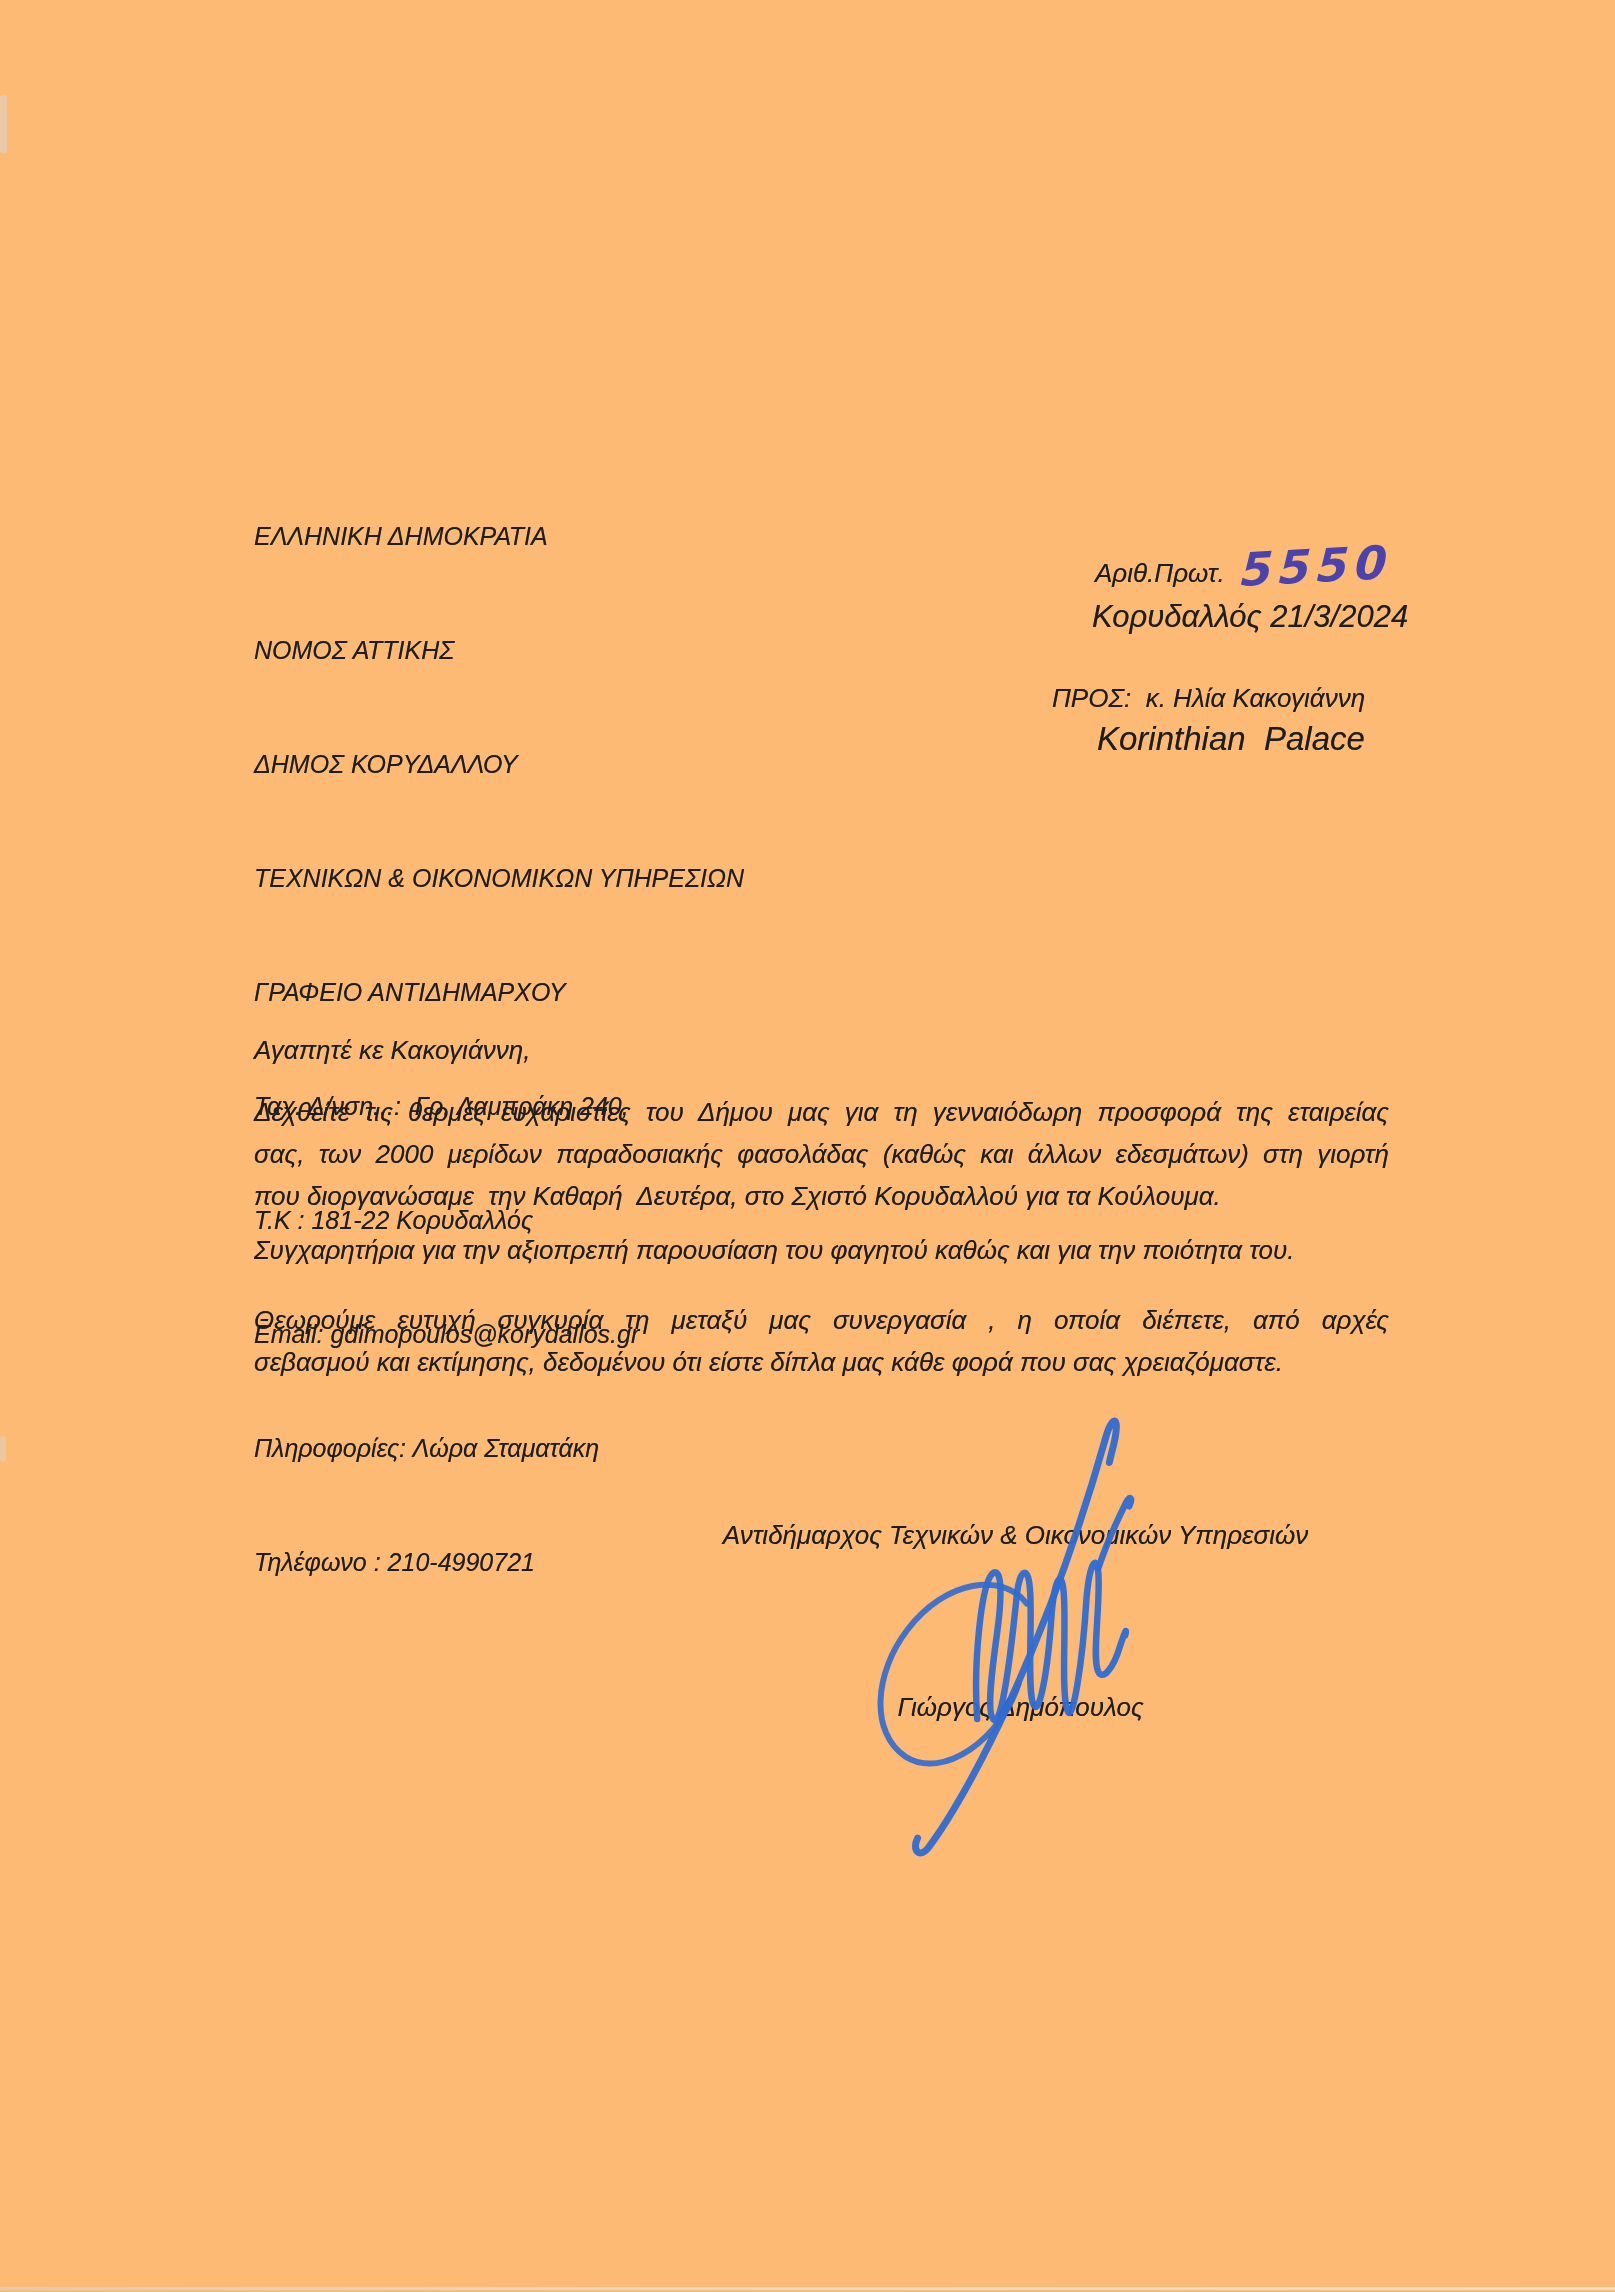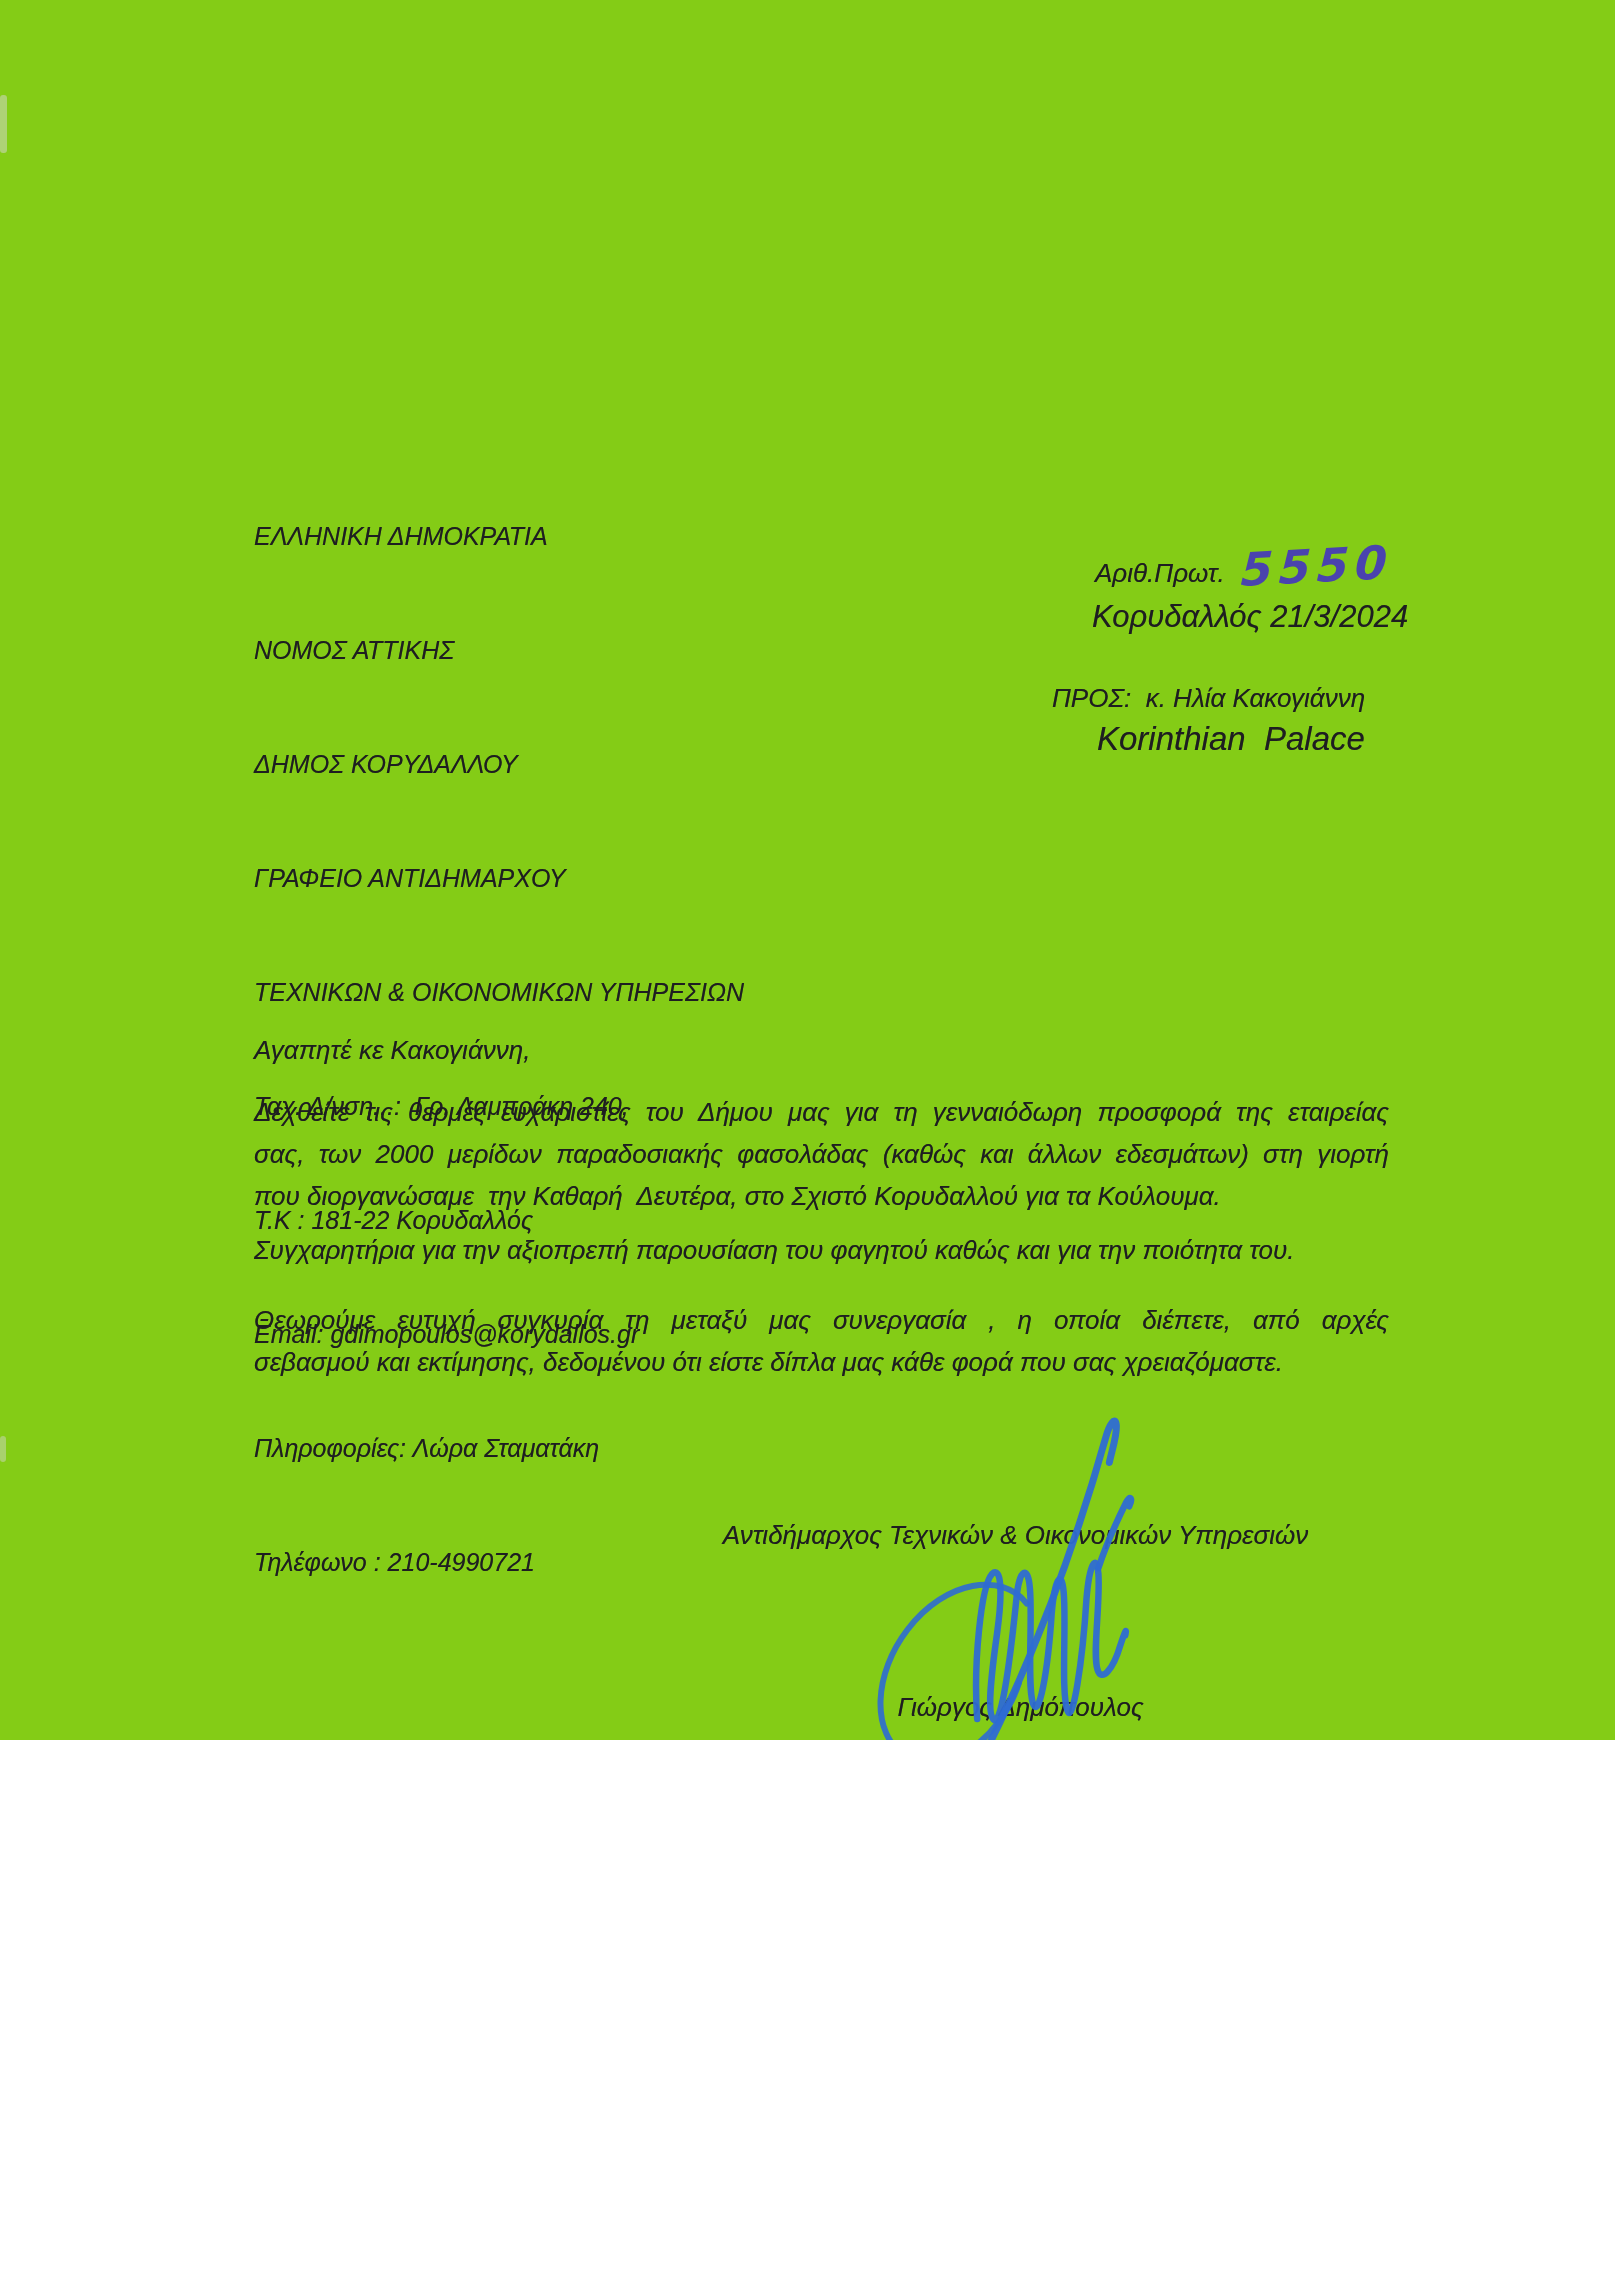--- a/index.html
+++ b/index.html
@@ -1,19 +1,19 @@
 <!DOCTYPE html>
 <html><head>
 <meta charset="utf-8">
 <style>
   html,body{margin:0;padding:0;background:#ffffff;}
   .page{
     position:relative;
-    width:1616px;height:1740px;
-    background:#84cc16;
+    width:1616px;height:2292px;
+    background:#fdba74;
     overflow:hidden;
     font-family:"Liberation Sans", sans-serif;
     font-style:italic;
     color:#1e1e21;
     text-shadow:0 0 0.6px rgba(30,30,33,.55);
   }
   
   .hdr{
     position:absolute;left:254px;top:441px;
     font-size:25px;line-height:38px;
@@ -62,22 +62,22 @@
 <div class="page">
 
   <div class="artifact a-top-left"></div>
   <div class="artifact a-mid-left"></div>
   <div class="artifact a-bottom-line"></div>
 
   <div class="hdr">
     <div class="hline">ΕΛΛΗΝΙΚΗ ΔΗΜΟΚΡΑΤΙΑ</div>
     <div class="hline">ΝΟΜΟΣ ΑΤΤΙΚΗΣ</div>
     <div class="hline">ΔΗΜΟΣ ΚΟΡΥΔΑΛΛΟΥ</div>
+    <div class="hline">ΤΕΧΝΙΚΩΝ &amp; ΟΙΚΟΝΟΜΙΚΩΝ ΥΠΗΡΕΣΙΩΝ</div>
     <div class="hline">ΓΡΑΦΕΙΟ ΑΝΤΙΔΗΜΑΡΧΟΥ</div>
-    <div class="hline">ΤΕΧΝΙΚΩΝ &amp; ΟΙΚΟΝΟΜΙΚΩΝ ΥΠΗΡΕΣΙΩΝ</div>
     <div class="hline">Ταχ. Δ/νση...:  Γρ. Λαμπράκη 240,</div>
     <div class="hline">Τ.Κ : 181-22 Κορυδαλλός</div>
     <div class="hline">Email: gdimopoulos@korydallos.gr</div>
     <div class="hline">Πληροφορίες: Λώρα Σταματάκη</div>
     <div class="hline">Τηλέφωνο : 210-4990721</div>
   </div>
 
   <div class="ref-protocol">
     <span class="ref-label">Αριθ.Πρωτ.</span>
     <span class="proto-num">5550</span>

